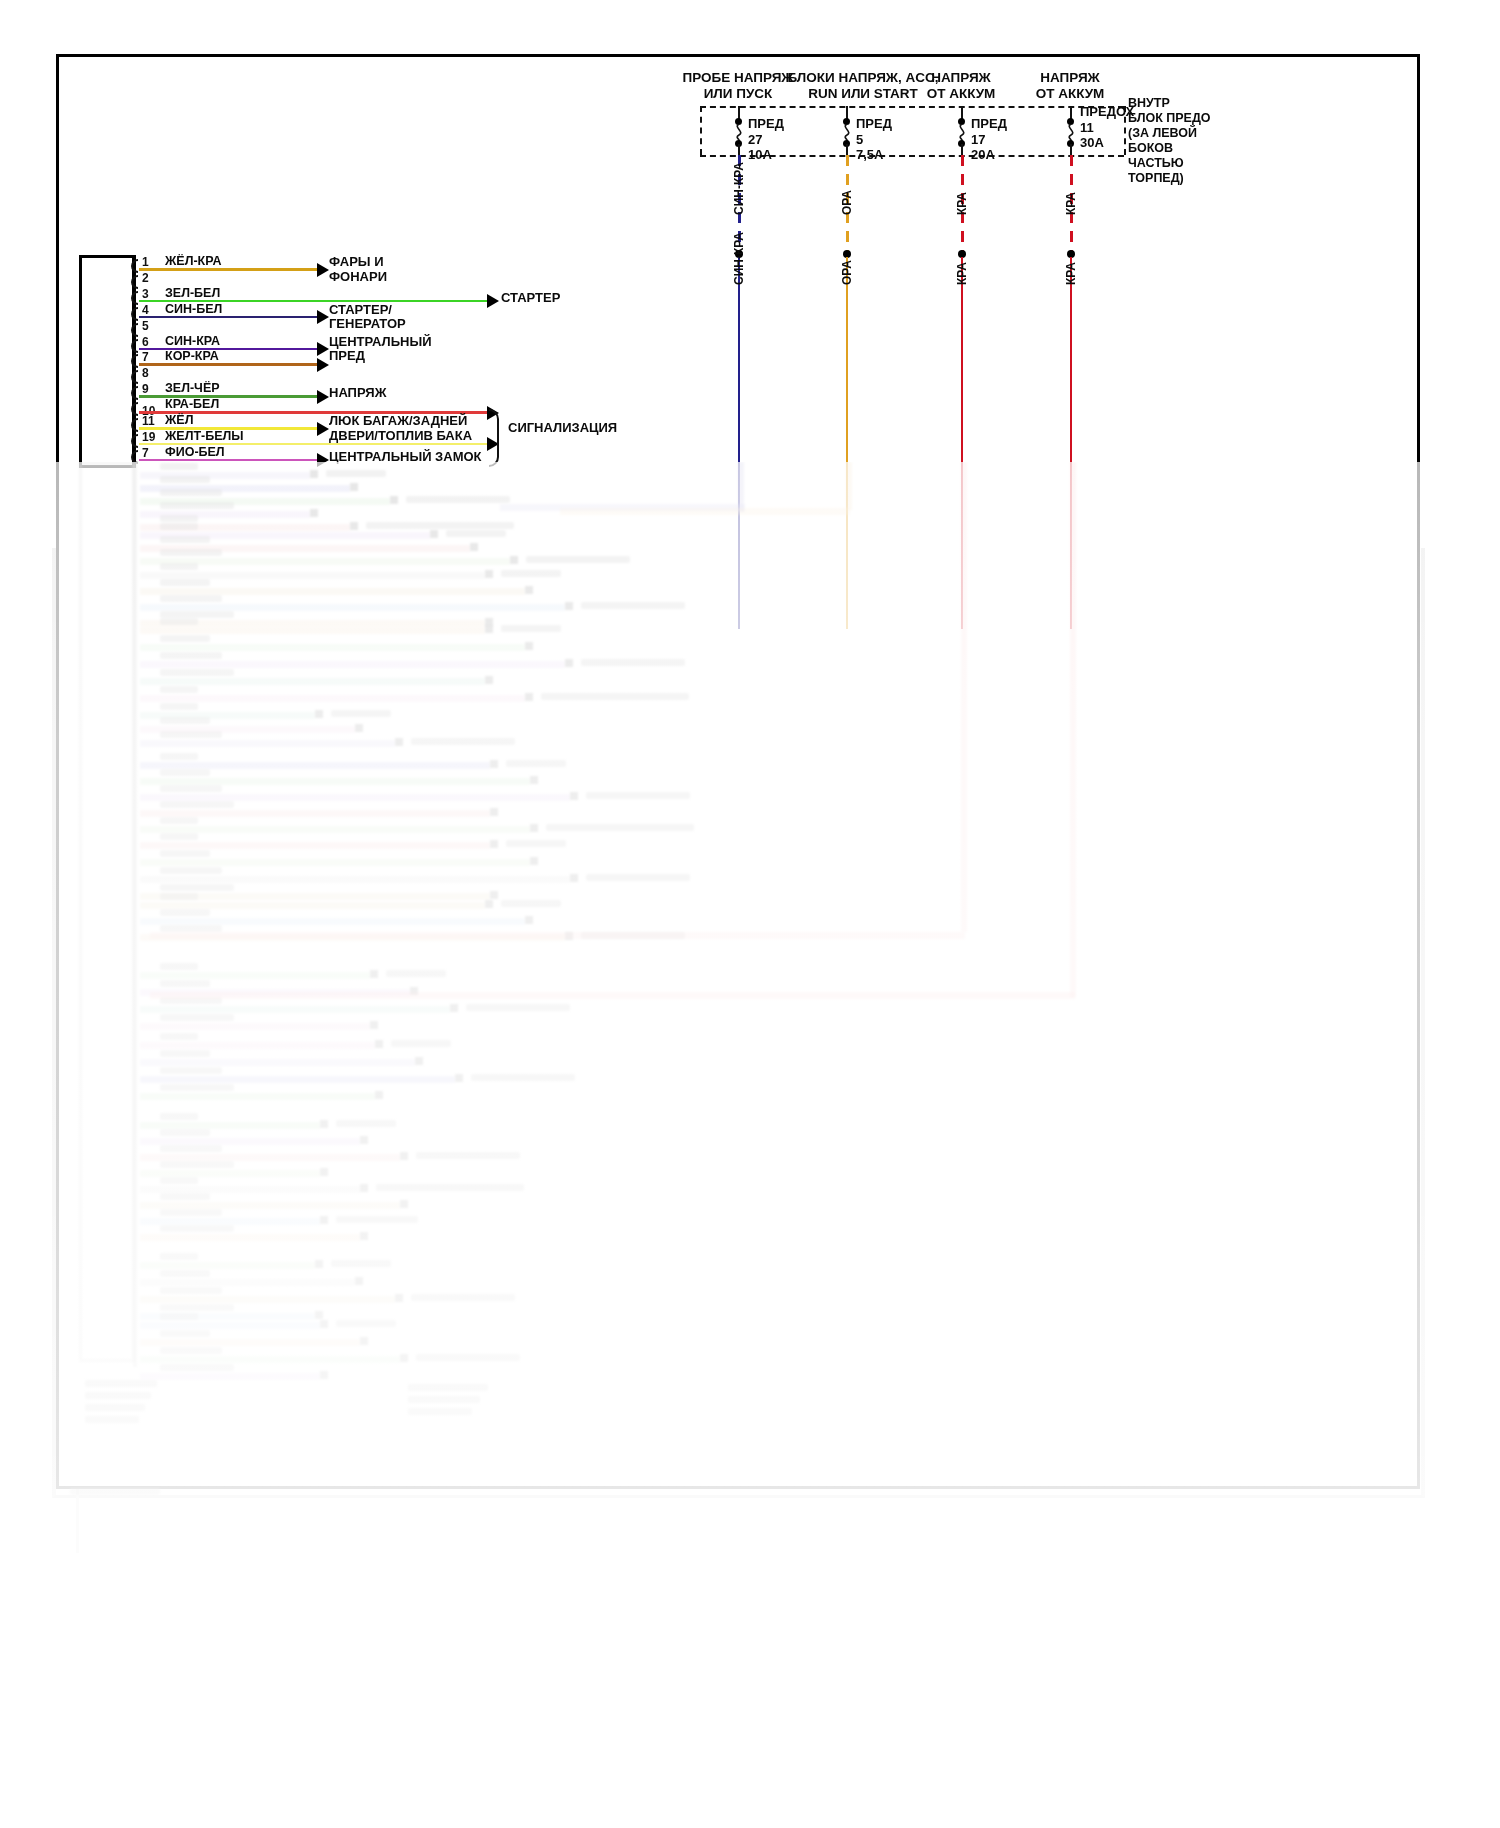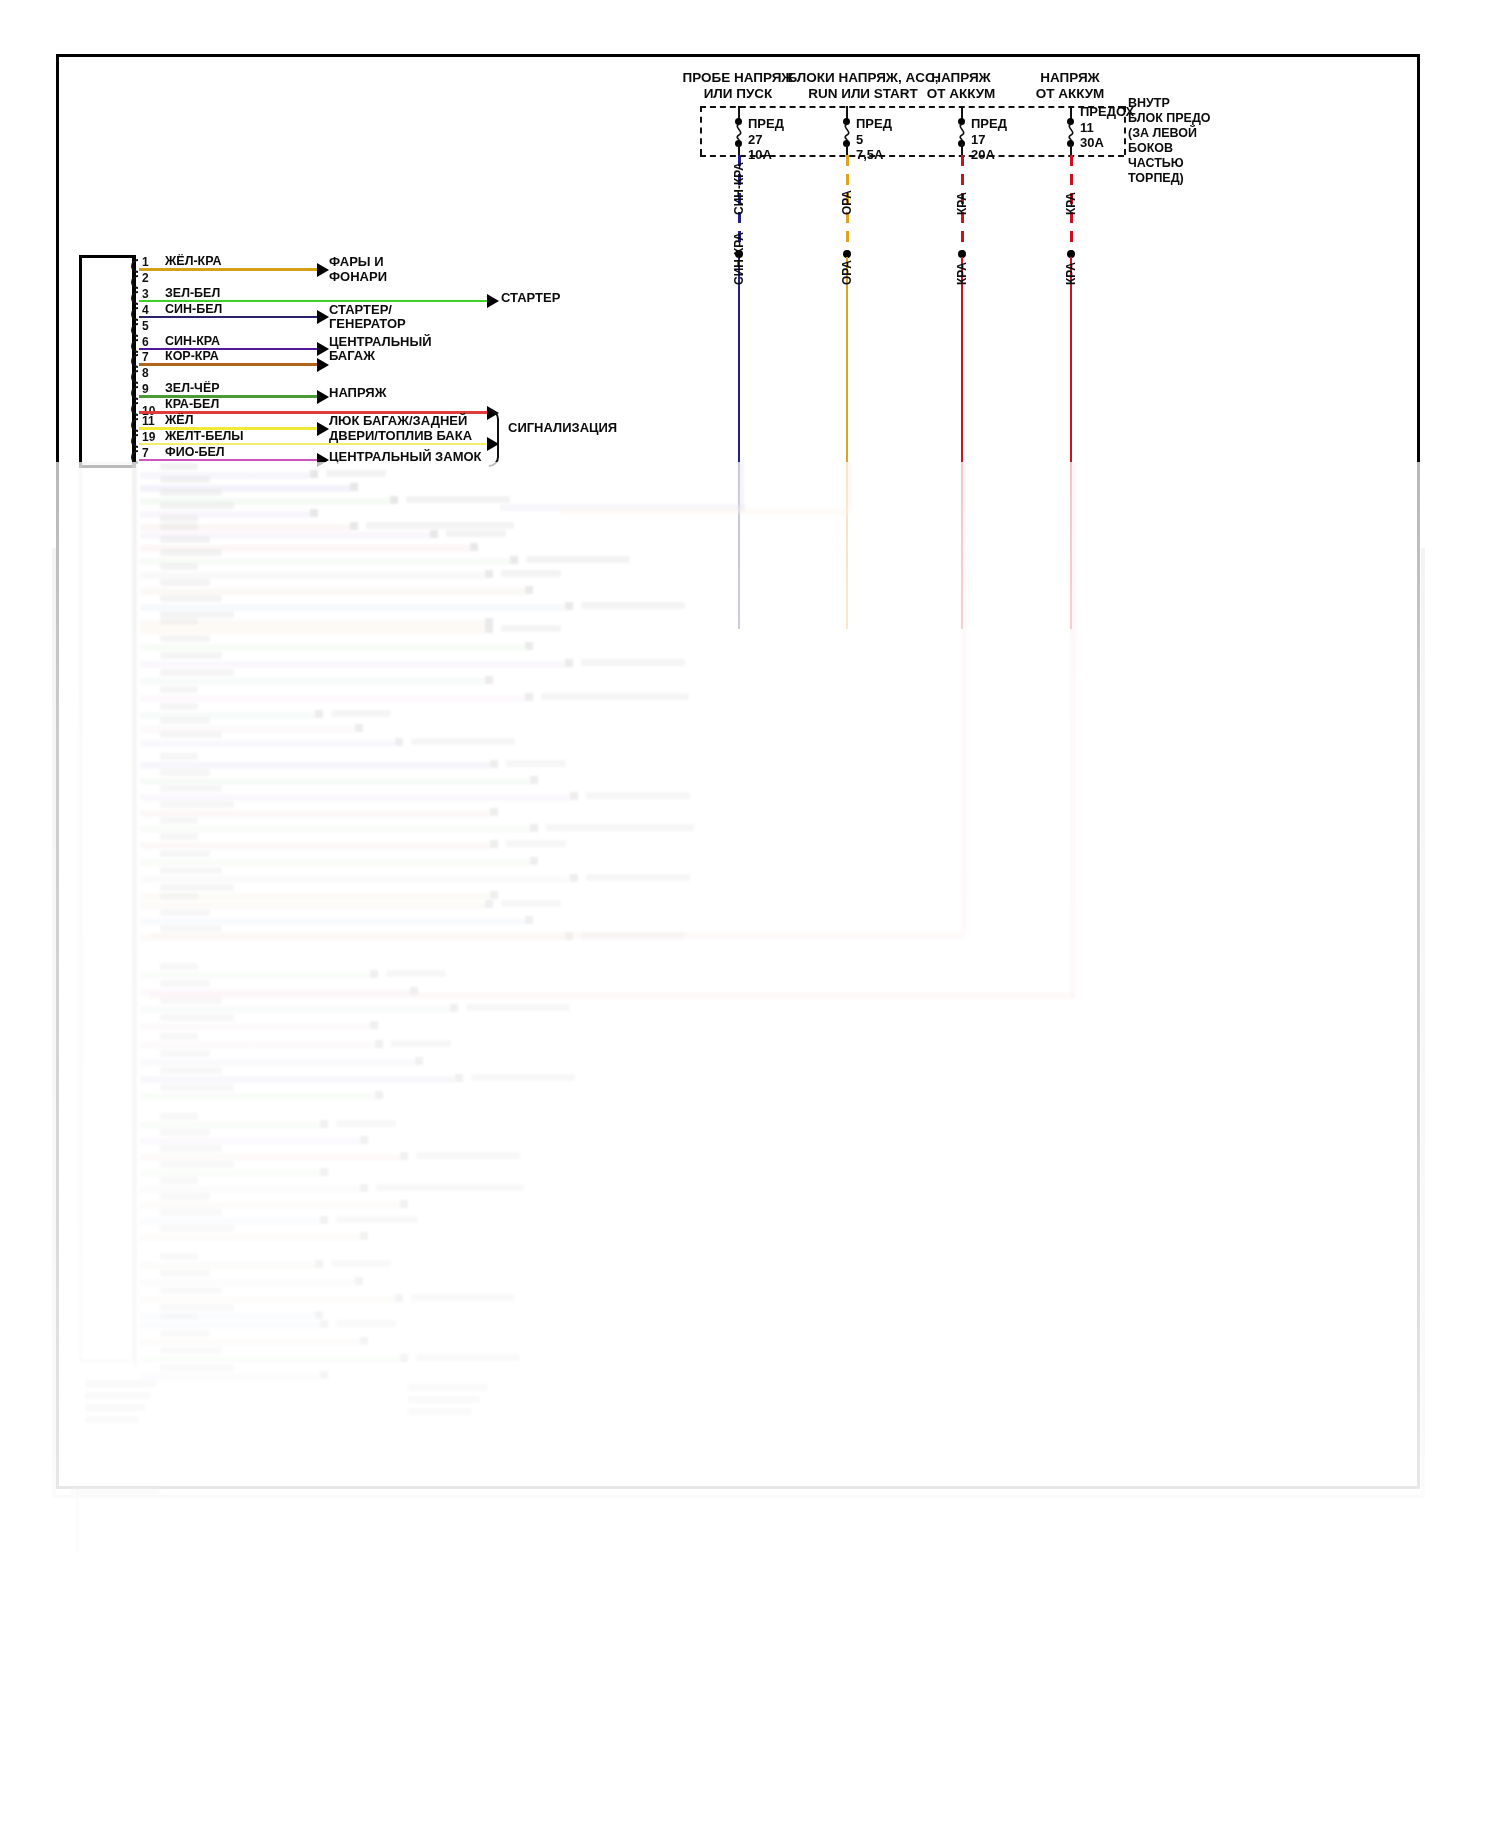--- a/index.html
+++ b/index.html
@@ -367,21 +367,21 @@
       <div class="dest" style="left: 329px; top: 302.7px;">СТАРТЕР/
 ГЕНЕРАТОР</div>
       <div class="pin-hook" style="left: 131px; top: 322.6px;"></div>
       <div class="pin-num" style="left: 142px; top: 318.6px;">5</div>
       <div class="pin-hook" style="left: 131px; top: 338.5px;"></div>
       <div class="pin-num" style="left: 142px; top: 334.5px;">6</div>
       <div class="wire-lbl" style="left: 165px; top: 333.5px;">СИН-КРА</div>
       <div class="wire" style="left: 139px; top: 347.5px; width: 178px; background: rgb(82, 24, 156);"></div>
       <div class="arrow" style="left: 317px; top: 342px;"></div>
       <div class="dest" style="left: 329px; top: 334.5px;">ЦЕНТРАЛЬНЫЙ
-БАГАЖ</div>
+ПРЕД</div>
       <div class="pin-hook" style="left: 131px; top: 354.4px;"></div>
       <div class="pin-num" style="left: 142px; top: 350.4px;">7</div>
       <div class="wire-lbl" style="left: 165px; top: 349.4px;">КОР-КРА</div>
       <div class="wire" style="left: 139px; top: 363.4px; width: 178px; background: rgb(176, 101, 26);"></div>
       <div class="arrow" style="left: 317px; top: 357.9px;"></div>
       <div class="pin-hook" style="left: 131px; top: 370.3px;"></div>
       <div class="pin-num" style="left: 142px; top: 366.3px;">8</div>
       <div class="pin-hook" style="left: 131px; top: 386.2px;"></div>
       <div class="pin-num" style="left: 142px; top: 382.2px;">9</div>
       <div class="wire-lbl" style="left: 165px; top: 381.2px;">ЗЕЛ-ЧЁР</div>

